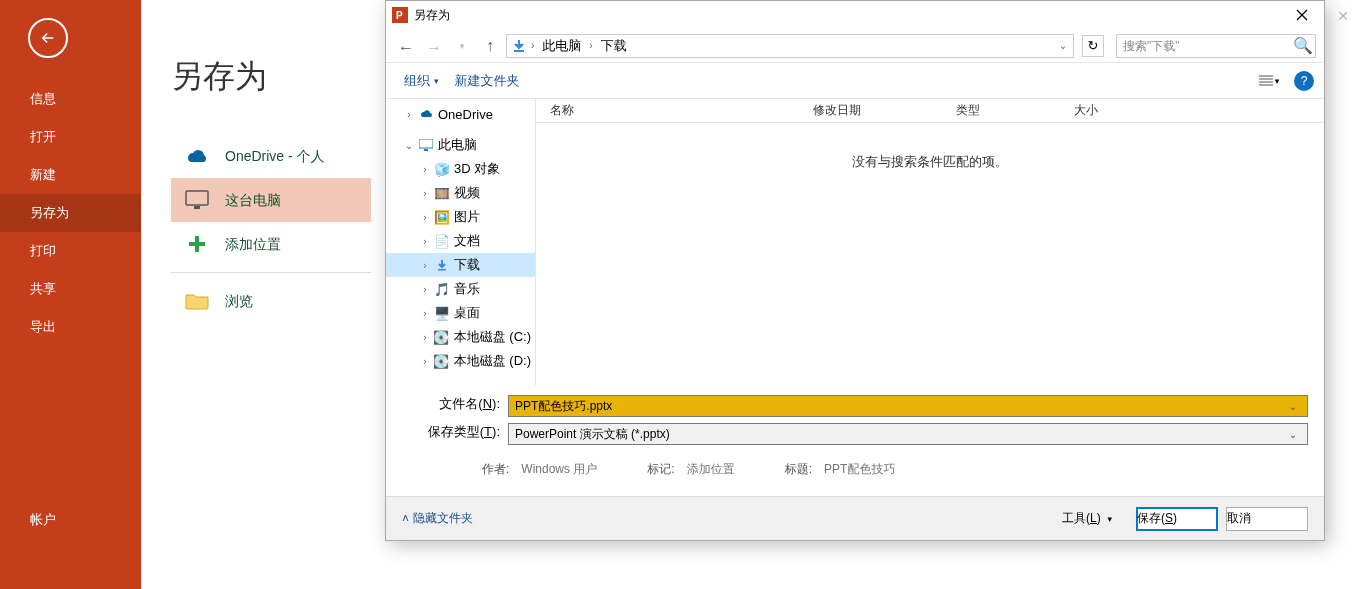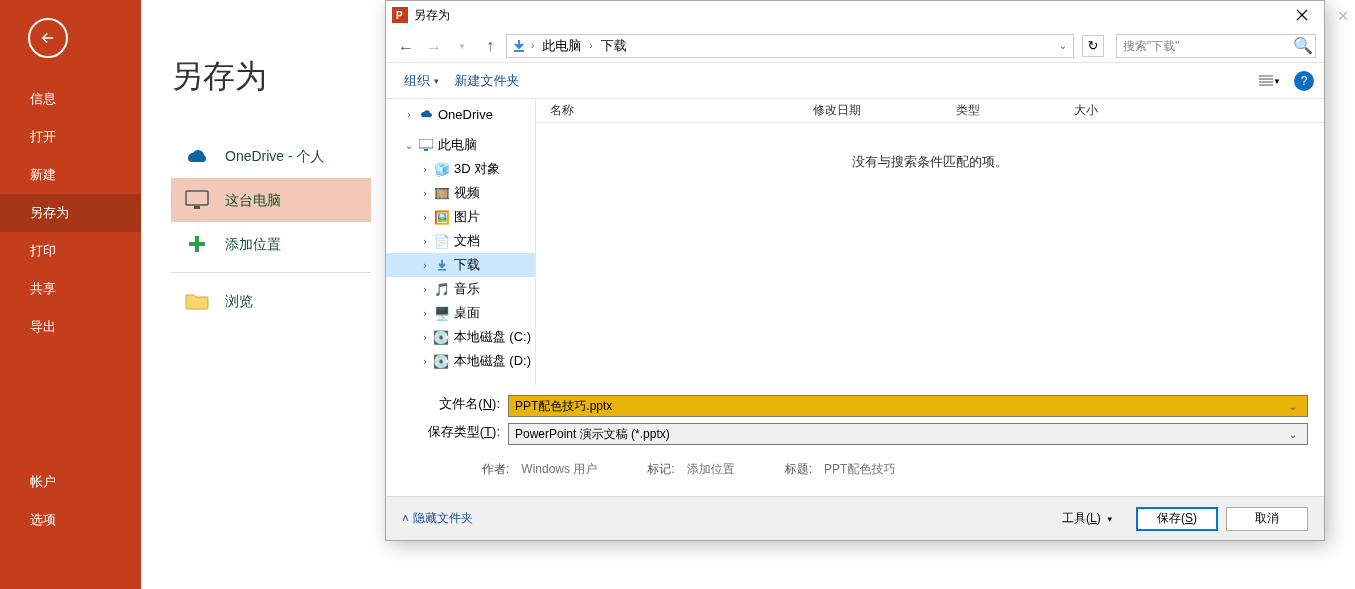--- a/index.html
+++ b/index.html
@@ -73,21 +73,21 @@
 .combo-drop { margin-left:auto; width:16px; text-align:center; color:#555; font-size:10px; }
 .meta-row { display:flex; gap:50px; padding: 10px 0 0 80px; font-size:12px; }
 .meta-pair { display:flex; gap:12px; }
 .meta-lbl { color:#555; }
 .meta-val-link { color:#737373; cursor:pointer; }
 
 .dlg-footer { position:absolute; left:0; right:0; bottom:0; height:44px; background:#f0f0f0; border-top:1px solid #ddd; display:flex; align-items:center; padding:0 16px; }
 .hide-folders { font-size:12px; color:#1a4e8c; display:flex; align-items:center; gap:4px; cursor:pointer; }
 .footer-spacer { flex:1; }
 .tools-dd { display:flex; align-items:center; font-size:12px; cursor:pointer; margin-right:16px; }
-.dlg-btn { min-width: 82px; height: 24px; border:1px solid #adadad; background:#fff; font-size:12px; cursor:pointer; margin-left:8px; display:flex; align-items:center; justify-content:center; }
+.dlg-btn { min-width: 82px; height: 24px; border:1px solid #adadad; background:#fff; font-size:12px; cursor:pointer; margin-left:8px; display:flex; align-items:center; justify-content:flex-start; }
 .dlg-btn.primary { border:1px solid #0078d7; box-shadow: inset 0 0 0 1px #0078d7; }
 
 .app-close-gray { position:absolute; right:6px; top:8px; color:#bbb; font-size:14px; cursor:pointer; }
 </style>
 </head>
 <body>
 
 <div class="backstage-sidebar">
   <div class="back-btn">
     <svg width="18" height="18" viewBox="0 0 24 24" fill="none" stroke="#fff" stroke-width="2">
@@ -99,21 +99,20 @@
     <div class="bs-item">信息</div>
     <div class="bs-item">打开</div>
     <div class="bs-item">新建</div>
     <div class="bs-item active">另存为</div>
     <div class="bs-item">打印</div>
     <div class="bs-item">共享</div>
     <div class="bs-item">导出</div>
   </div>
   <div class="bs-bottom">
     <div class="bs-item">帐户</div>
-    <div class="bs-item">选项</div>
   </div>
 </div>
 
 <div class="backstage-content">
   <div class="content-title">另存为</div>
   <div class="loc-list">
     <div class="loc-item">
       <span class="loc-icon">
         <svg width="26" height="18" viewBox="0 0 26 18">
             <path fill="#0a64a4" d="M20 8a6 6 0 00-11-2 5 5 0 00-5 5 4 4 0 004 4h12a4 4 0 000-7z"></path>

